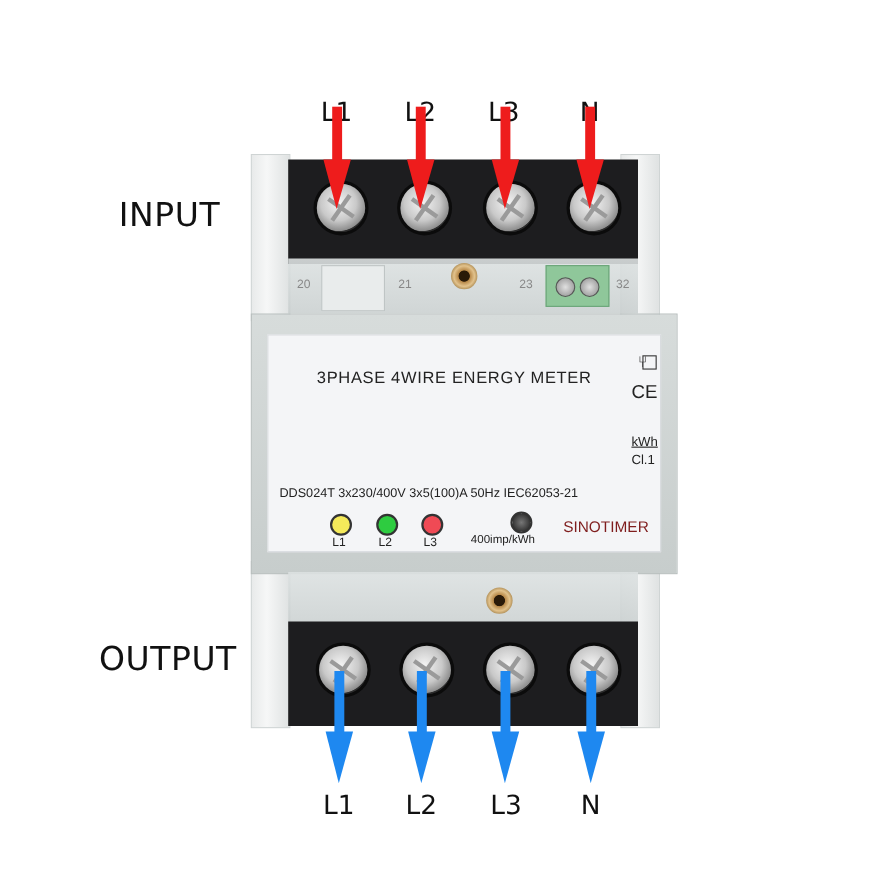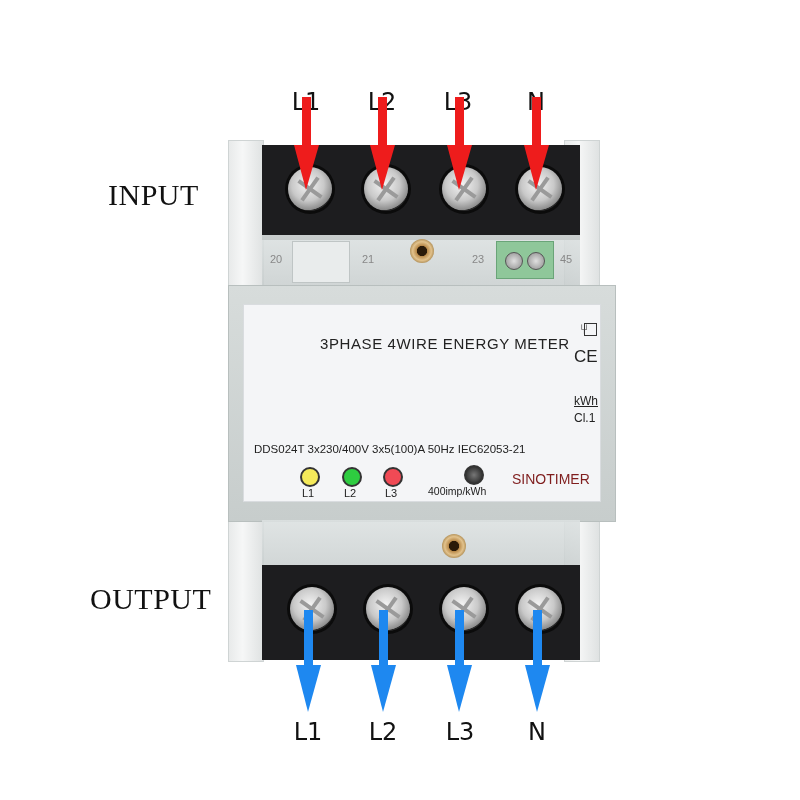--- a/index.html
+++ b/index.html
@@ -1,20 +1,20 @@
 <!DOCTYPE html>
 <html><head>
 <meta charset="utf-8">
 <style>
   html,body{margin:0;padding:0;background:#ffffff;}
   body{width:800px;height:800px;position:relative;overflow:hidden;font-family:"Liberation Sans",sans-serif;}
   .abs{position:absolute;}
   .lbl{font-family:"DejaVu Sans","Liberation Sans",sans-serif;color:#111;}
   .top-lbl,.bot-lbl{font-size:24px;text-align:center;width:60px;}
-  .side-lbl{font-size:30px;letter-spacing:0.5px;font-family:Liberation Serif, serif;}
+  .side-lbl{font-size:30px;letter-spacing:0.5px;}
   
   .rail{background:linear-gradient(90deg,#e8eaea,#f6f7f7 40%,#dfe2e2);border:1px solid #cfd4d4;}
   .term-block{background:#1d1d1f;}
   .screw{width:44px;height:44px;border-radius:50%;background:radial-gradient(circle at 45% 40%,#f4f4f4 0%,#c9c9c9 45%,#8e8e8e 70%,#2b2b2b 72%);box-shadow:0 0 0 3px #0b0b0b;}
   .screw::before,.screw::after{content:"";position:absolute;left:50%;top:50%;width:28px;height:4px;background:#9a9a9a;transform:translate(-50%,-50%) rotate(35deg);}
   .screw::after{transform:translate(-50%,-50%) rotate(-55deg);}
   .clear{background:linear-gradient(180deg,rgba(220,225,225,0.9),rgba(200,206,206,0.85));}
   .brass{width:24px;height:24px;border-radius:50%;background:radial-gradient(circle,#2a1a08 0%,#2a1a08 28%,#b98a4a 32%,#e2c28c 55%,#a9874f 75%);}
   .panel-frame{background:linear-gradient(180deg,#d7dcdb,#c7cdcc);border:1px solid #b8bfbe;}
   .face{background:#f4f5f7;border:1px solid #d9dcdf;}
@@ -52,26 +52,26 @@
   <div class="abs clear" style="left:34px;top:95px;width:318px;height:50px;">
     <div class="abs small" style="left:8px;top:18px;color:#888;">20</div>
     <div class="abs" style="left:30px;top:6px;width:56px;height:40px;background:#e9ecec;border:1px solid #bfc5c5;"></div>
     <div class="abs small" style="left:100px;top:18px;color:#888;">21</div>
     <div class="abs brass" style="left:148px;top:4px;"></div>
     <div class="abs small" style="left:210px;top:18px;color:#888;">23</div>
     <div class="abs green-tb" style="left:234px;top:6px;width:56px;height:36px;">
       <div class="abs g-screw" style="left:8px;top:10px;"></div>
       <div class="abs g-screw" style="left:30px;top:10px;"></div>
     </div>
-    <div class="abs small" style="left:298px;top:18px;color:#888;">45</div>
+    <div class="abs small" style="left:298px;top:18px;color:#888;">32</div>
   </div>
 
   <div class="abs panel-frame" style="left:0;top:145px;width:386px;height:235px;">
     <div class="abs face" style="left:14px;top:18px;width:356px;height:196px;">
-      <div class="abs" style="left:44px;top:30px;font-size:15px;letter-spacing:0.6px;color:#222;margin-left:32px;">3PHASE 4WIRE ENERGY METER</div>
+      <div class="abs" style="left:44px;top:30px;font-size:15px;letter-spacing:0.6px;color:#222;">3PHASE 4WIRE ENERGY METER</div>
       <div class="abs" style="left:336px;top:16px;font-size:14px;color:#333;">⑂</div>
       <div class="abs" style="left:340px;top:18px;width:11px;height:11px;border:1.5px solid #333;"></div>
       <div class="abs" style="left:330px;top:42px;font-size:17px;color:#222;">CE</div>
 
       <div class="abs" style="left:330px;top:89px;font-size:12px;color:#222;text-decoration:underline;">kWh</div>
       <div class="abs" style="left:330px;top:106px;font-size:12px;color:#222;">Cl.1</div>
 
       <div class="abs" style="left:10px;top:138px;font-size:11.5px;color:#222;white-space:nowrap;text-align:center;">DDS024T 3x230/400V 3x5(100)A 50Hz IEC62053-21</div>
 
       <div class="abs led" style="left:56px;top:162px;background:#f5ea5a;"></div>

